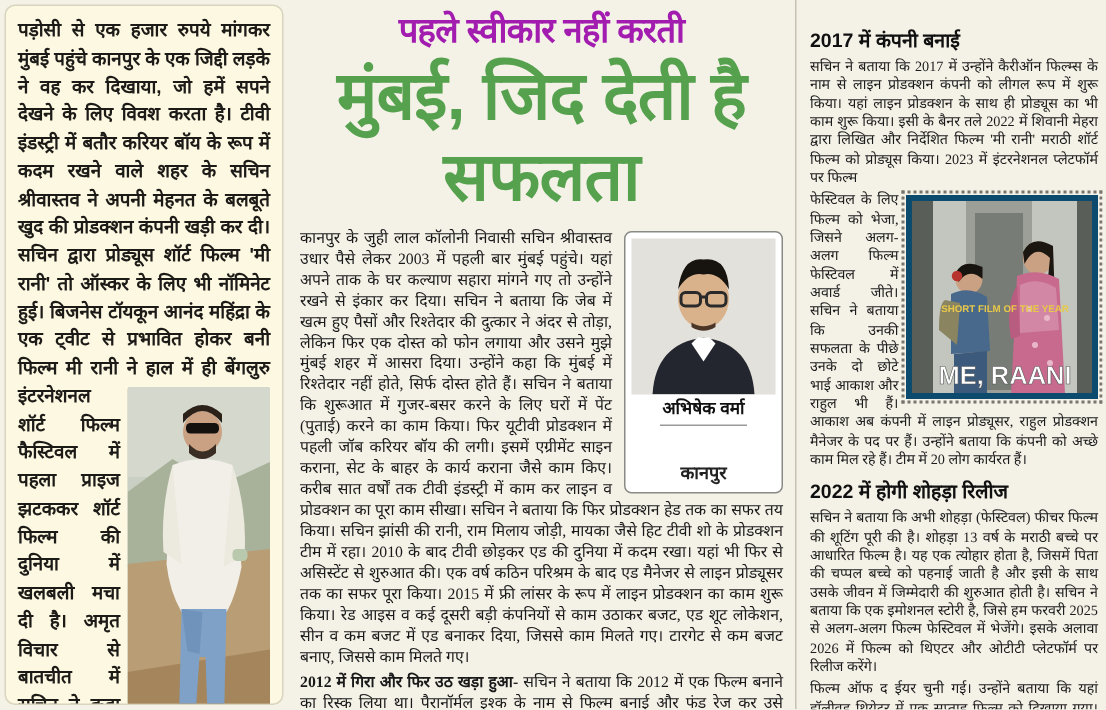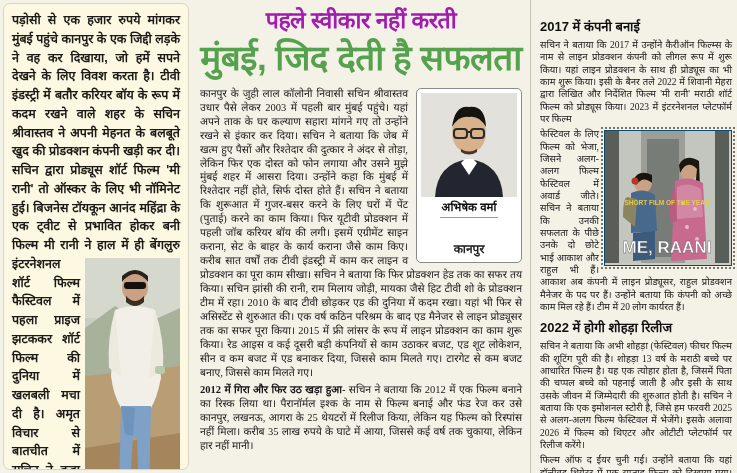--- a/index.html
+++ b/index.html
@@ -22,21 +22,21 @@
   }
   .lb-photo svg { display:block; }
 
   
   .mid {
     position:absolute; left:192px; top:0; width:339px; height:473px;
     padding:6px 8px 4px 8px; border-right:1px solid #c6c2b3; overflow:hidden;
   }
   .headline { text-align:center; font-family:"Liberation Sans", sans-serif; font-weight:bold; }
   .headline .h-line1 { font-size:23px; line-height:1.25; color:#a21caf; letter-spacing:-0.5px; }
-  .headline .h-line2 { font-size:35px; line-height:1.2; color:#56a14e; letter-spacing:-0.5px; margin-top:2px; }
+  .headline .h-line2 { font-size:45px; line-height:1.2; color:#56a14e; letter-spacing:-0.5px; margin-top:2px; }
   .article-body {
     margin-top:8px; font-size:10.5px; line-height:1.33; color:#191919;
     text-align:justify;
   }
   .byline-card {
     float:right; width:106px; margin:1px 0 4px 8px;
     border:1px solid #8a8a86; border-radius:5px; background:#fff;
     padding:4px 4px 3px 4px; text-align:center;
     font-family:"Liberation Sans", sans-serif;
   }
@@ -54,21 +54,21 @@
     font-size:9.5px; line-height:1.3; color:#1b1b1b; text-align:justify;
   }
   .sec-head {
     font-family:"Liberation Sans", sans-serif;
     font-size:13px; font-weight:bold; color:#101010; margin:2px 0 3px 0;
     text-align:left;
   }
   .sec-head.second { margin-top:7px; }
   .stamp {
     float:right; width:128px; height:136px; margin:2px 0 3px 5px;
-    border:1px solid #0c4a6e; outline:2px dotted #77756e; outline-offset:1px;
+    border:4px solid #0c4a6e; outline:2px dotted #77756e; outline-offset:1px;
     background:#c8cbc4; overflow:hidden;
   }
   .right p { margin-bottom:3px; }
 </style>
 </head>
 <body>
 
 <div class="page">
 
   <div class="left-box">

